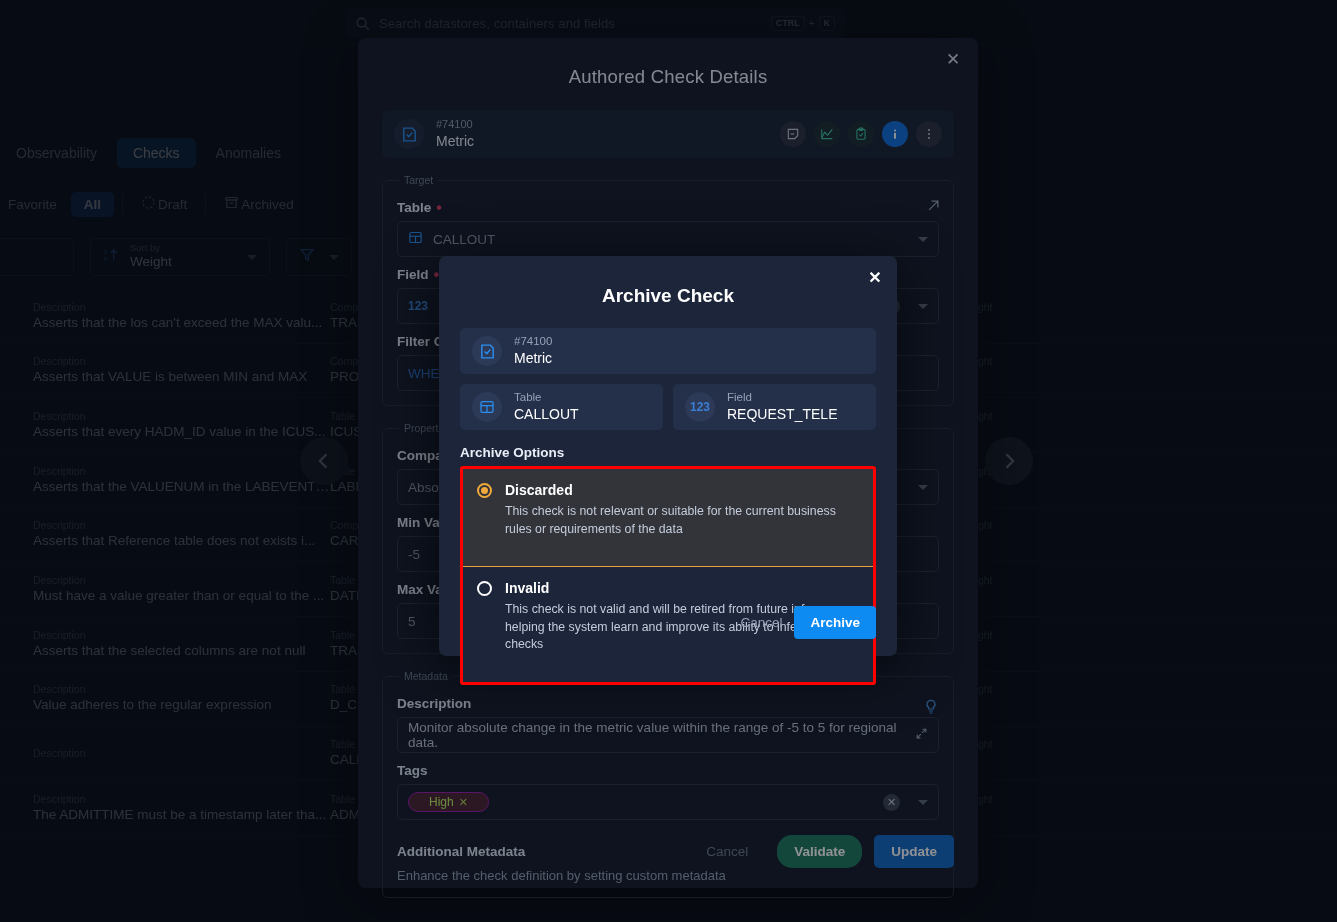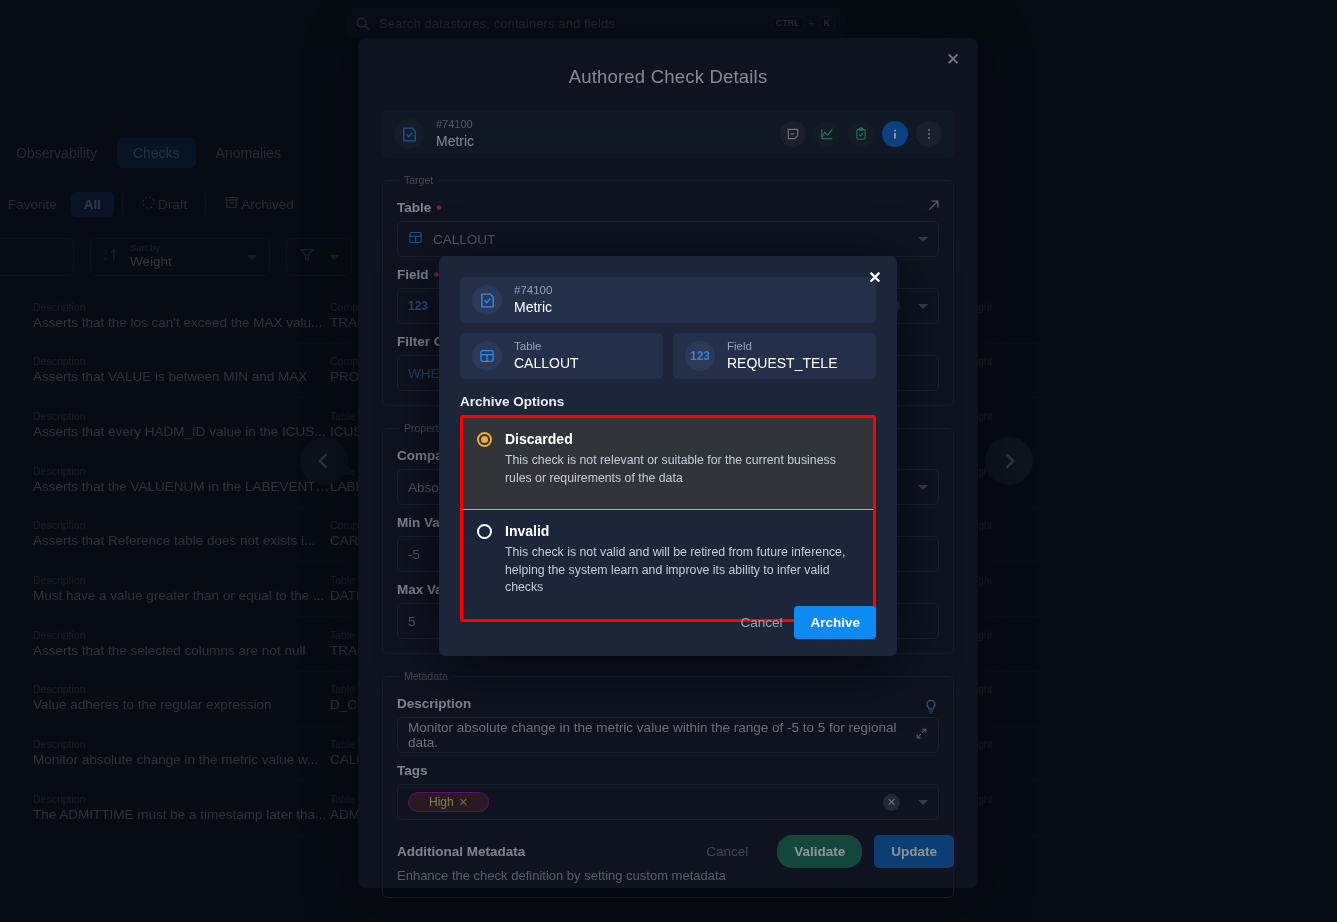--- a/index.html
+++ b/index.html
@@ -38,21 +38,21 @@
 
   
   .tabs-row {
     position: absolute; top: 136px; left: 0; height: 34px;
     display: flex; align-items: center; gap: 4px;
   }
   .tab {
     padding: 7px 16px; font-size: 14px; color: #93a0b4;
     border-radius: 5px; cursor: pointer;
   }
-  .tab.active { background: #0d3a6b; color: #7dd3fc; }
+  .tab.active { background: #0d3a6b; color: #ffffff; }
 
   
   .chips-row {
     position: absolute; top: 189px; left: -6px; height: 30px;
     display: flex; align-items: center; gap: 0px;
   }
   .chip { padding: 6px 14px; font-size: 13.5px; color: #93a0b4; border-radius: 5px; }
   .chip.solid { background: #113a73; color: #dfe8f7; font-weight: 600; padding: 5px 13px; }
   .chip-ico { display: inline-flex; align-items: center; gap: 2px; padding: 6px 10px; font-size: 13.5px; color: #93a0b4; }
   .chip-divider { width: 1px; height: 22px; background: #232b3a; margin: 0 8px; }
@@ -200,21 +200,21 @@
   .arch-ico { width: 30px; height: 30px; border-radius: 50%; background: #2c3a57;
               display: flex; align-items: center; justify-content: center; flex:0 0 auto;}
   .arch-txt .l1 { font-size: 11.5px; color: #95a2b8; line-height: 1.3; }
   .arch-txt .l2 { font-size: 14px; color: #ffffff; line-height: 1.3; }
   .arch-row { display: flex; gap: 10px; margin: 10px 21px 0; }
   .arch-row .arch-card { margin: 0; flex: 1; }
   .arch-opts-title { margin: 15px 21px 0; font-size: 13.5px; font-weight: 700; color: #e9eef7; }
   .opts-box {
     margin: 6px 21px 0; border: 3px solid #ff0000; border-radius: 3px; overflow: hidden;
   }
-  .opt { display: flex; gap: 13px; padding: 12px 14px 22px; }
+  .opt { display: flex; gap: 13px; padding: 12px 14px 28px; }
   .opt-sel { background: #33343a; border-bottom: 1.5px solid #e8a33d; }
   .opt-un { background: #1c2539; }
   .radio { width: 15px; height: 15px; border-radius: 50%; border: 2px solid #ffffff; flex: 0 0 auto; margin-top: 2px;}
   .radio.on { border-color: #f0a93b; display:flex; align-items:center; justify-content:center; }
   .radio.on::after { content:''; width: 7px; height: 7px; border-radius: 50%; background: #f0a93b; }
   .opt-name { font-size: 14px; font-weight: 700; color: #ffffff; line-height: 1.3; }
   .opt-desc { font-size: 12.3px; color: #c3cddc; line-height: 1.42; margin-top: 4px; }
   .arch-footer {
     position: absolute; bottom: 17px; right: 21px; display: flex; align-items: center; gap: 12px;
   }
@@ -695,21 +695,20 @@
             <div>
               <div class="lbl">Weight</div>
               <div class="val">19</div>
             </div>
           </div>
         </div>
         <div class="row">
           <div class="cell c-desc">
             <div>
               <div class="lbl">Description</div>
-              <div class="val">Monitor absolute change in the metric value w...</div>
             </div>
           </div>
           <div class="cell c-table">
             <div>
               <div class="lbl">Table</div>
               <div class="val">CALLOUT</div>
             </div>
           </div>
           <div class="cell c-cov">
             <span class="ico-circle">
@@ -958,20 +957,21 @@
       <button class="btn btn-ghost">Cancel</button>
       <button class="btn btn-green">Validate</button>
       <button class="btn btn-blue">Update</button>
     </div>
   </div>
 
   <div class="dim2"></div>
 
   <div class="arch">
     <div class="arch-close">✕</div>
+    <div class="arch-title">Archive Check</div>
 
     <div class="arch-card">
       <span class="arch-ico">
         <svg width="17" height="17" viewBox="0 0 24 24" fill="none" stroke="#2b8ef0" stroke-width="2">
           <path d="M4 3h12l4 4v14H4z"></path>
             <polyline points="8,12 11,15 16,9"></polyline>
         </svg>
       </span>
       <span class="arch-txt">
         <span class="l1" style="display:block">#74100</span>

